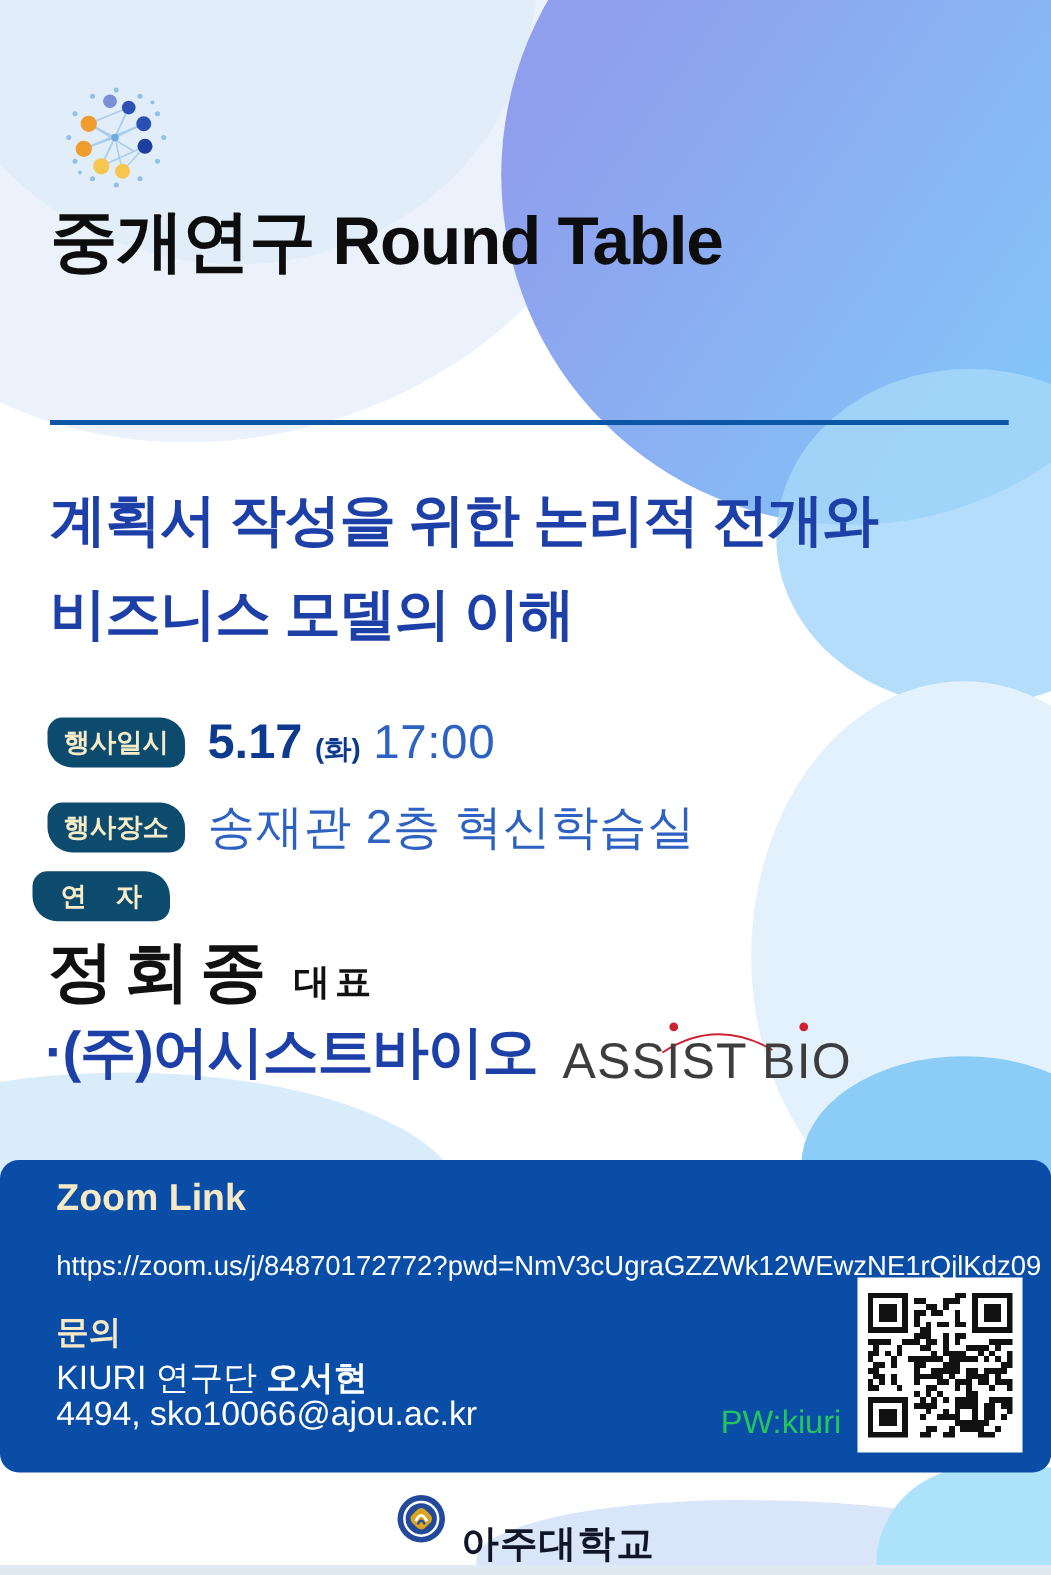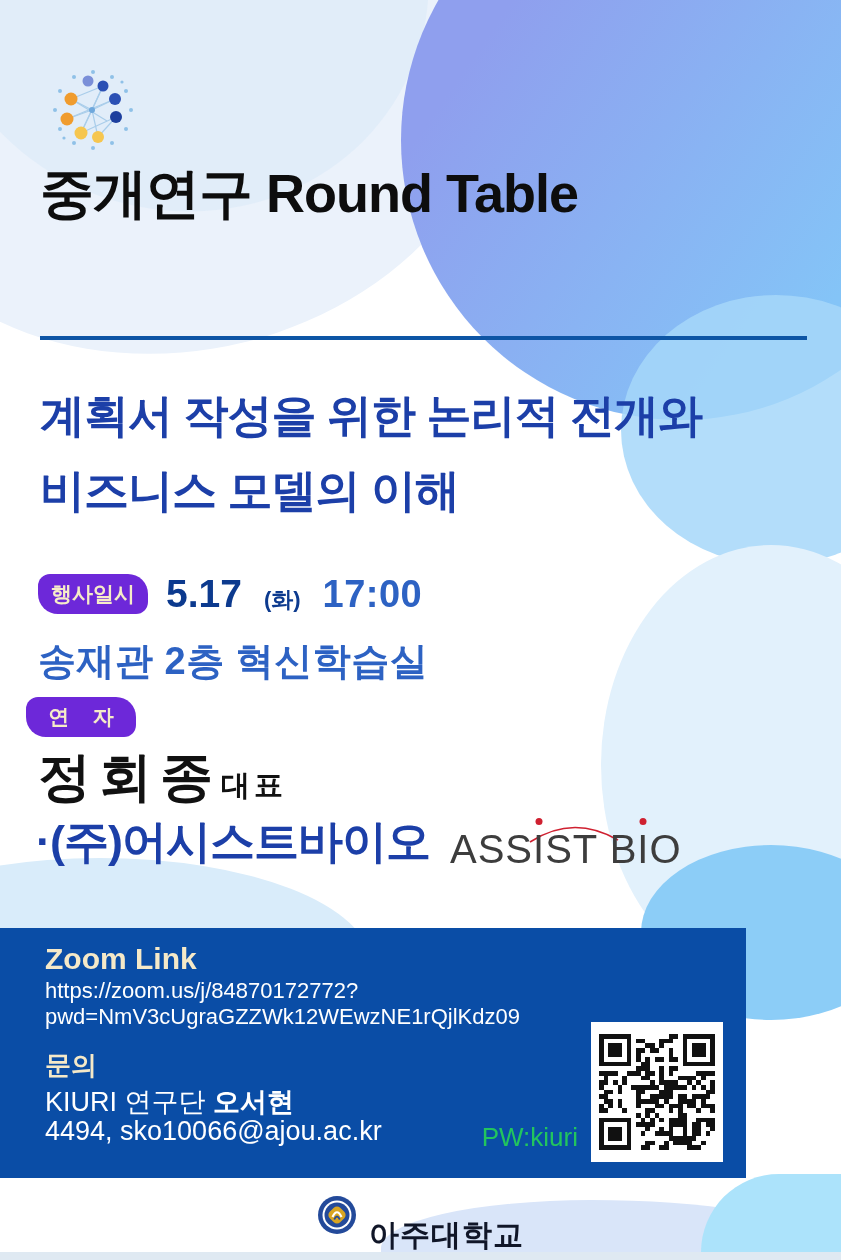--- a/index.html
+++ b/index.html
@@ -27,42 +27,42 @@
   .title span{display:block;}
   .divider{left:40px;top:336px;width:767px;height:4px;background:#0d55a5;}
   .subtitle{left:40px;top:378px;margin:0;color:#1c3fa8;font-weight:800;font-size:45px;line-height:75px;letter-spacing:-1px;}
   .subtitle span{display:block;}
   .info-row{display:flex;align-items:center;gap:18px;}
   .row1{left:38px;top:572px;}
   .row2{left:38px;top:636px;}
   .row3{left:26px;top:697px;}
   .badge{
     display:flex;align-items:center;justify-content:center;
-    width:110px;height:40px;background:#6d28d9;color:#f6ecc8;
+    width:110px;height:40px;background:#0c4a6e;color:#f6ecc8;
     font-weight:800;font-size:21px;border-radius:12px 20px 12px 20px;
     letter-spacing:0;white-space:pre;box-sizing:border-box;
   }
-  .val{display:flex;align-items:baseline;gap:22px;text-align:right;}
+  .val{display:flex;align-items:baseline;gap:10px;text-align:right;}
   .val-strong{color:#0c3a8e;font-weight:800;font-size:39px;}
   .val-day{color:#0c3a8e;font-weight:800;font-size:22px;}
-  .val-light{color:#2d62c3;font-weight:700;font-size:38px;letter-spacing:0.5px;}
-  .speaker{left:38px;top:742px;display:flex;align-items:baseline;color:#111;}
+  .val-light{color:#2d62c3;font-weight:400;font-size:38px;letter-spacing:0.5px;}
+  .speaker{left:38px;top:742px;display:flex;align-items:baseline;gap:14px;color:#111;}
   .speaker-name{font-size:53px;font-weight:800;letter-spacing:8px;}
   .speaker-title{font-size:29px;font-weight:800;letter-spacing:4px;}
   .company-row{left:36px;top:810px;display:flex;align-items:center;gap:20px;}
   .company{color:#1c3fa8;font-weight:800;font-size:45px;letter-spacing:-1px;}
   .assist-logo{position:relative;width:218px;height:64px;}
   .assist-text{position:absolute;left:0;bottom:2px;color:#3d3d3d;font-weight:400;font-size:40px;letter-spacing:1px;white-space:nowrap;}
   .assist-text .i-dot{position:relative;}
   .assist-text .i-dot::after{content:"";position:absolute;left:50%;top:-9px;transform:translateX(-50%);width:7px;height:7px;border-radius:50%;background:#cf2030;}
   .assist-arc{position:absolute;left:0;top:-2px;}
   
-  .footer{left:0;top:928px;width:746px;height:250px;background:#0a4da6;color:#ffffff;}
+  .footer{left:0;top:928px;width:841px;height:250px;background:#0a4da6;color:#ffffff;border-radius:15px;}
   .zoom-label{position:absolute;left:45px;top:14px;color:#f5e9c8;font-weight:800;font-size:30px;}
-  .zoom-url{position:absolute;left:45px;top:50px;font-size:22px;color:#ffffff;text-decoration:none;letter-spacing:0;}
+  .zoom-url{position:absolute;left:45px;top:72px;font-size:22px;color:#ffffff;text-decoration:none;letter-spacing:0;}
   .contact-label{position:absolute;left:45px;top:120px;color:#f5e9c8;font-weight:800;font-size:26px;}
   .contact-line{position:absolute;left:45px;top:156px;font-size:27px;}
   .contact-name{font-weight:800;}
   .contact-info{position:absolute;left:45px;top:188px;font-size:27px;}
   .pw{position:absolute;right:168px;top:194px;color:#22c55e;font-size:26px;}
   .qr-box{position:absolute;right:23px;top:94px;width:132px;height:140px;background:#ffffff;display:flex;align-items:center;justify-content:center;}
   
   .bottom-bar{left:0;top:1178px;width:841px;height:74px;display:flex;align-items:center;justify-content:center;gap:12px;}
   .univ-name{color:#101628;font-weight:800;font-size:30px;letter-spacing:1px;margin-top:40px;}
 </style>
@@ -140,20 +140,21 @@
   <div class="layer info-row row1">
     <div class="badge">행사일시</div>
     <div class="val">
       <span class="val-strong">5.17</span>
       <span class="val-day">(화)</span>
       <span class="val-light">17:00</span>
     </div>
   </div>
 
   <div class="layer info-row row2">
+    <div class="badge">행사장소</div>
     <div class="val">
       <span class="val-light">송재관 2층 혁신학습실</span>
     </div>
   </div>
 
   <div class="layer info-row row3">
     <div class="badge">연    자</div>
   </div>
 
   <div class="layer speaker">

